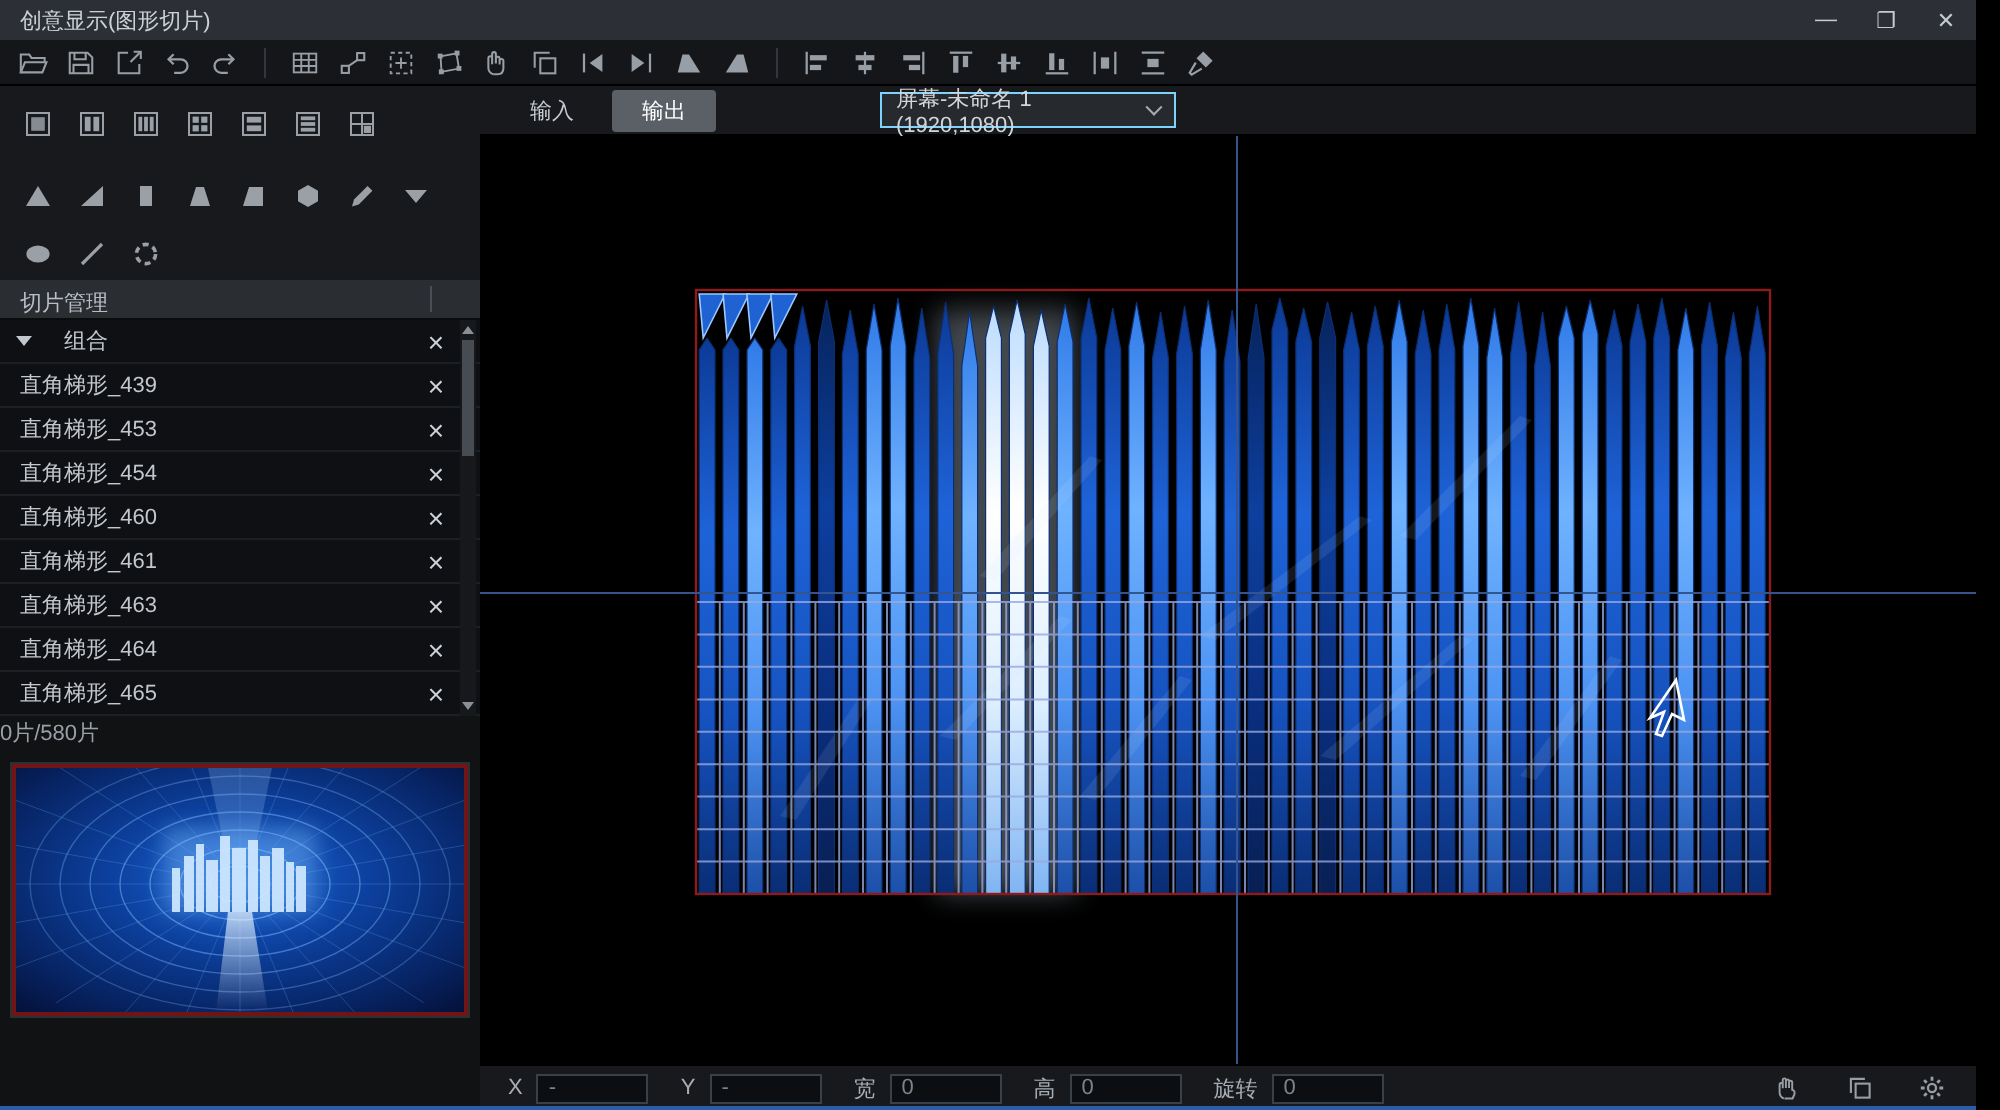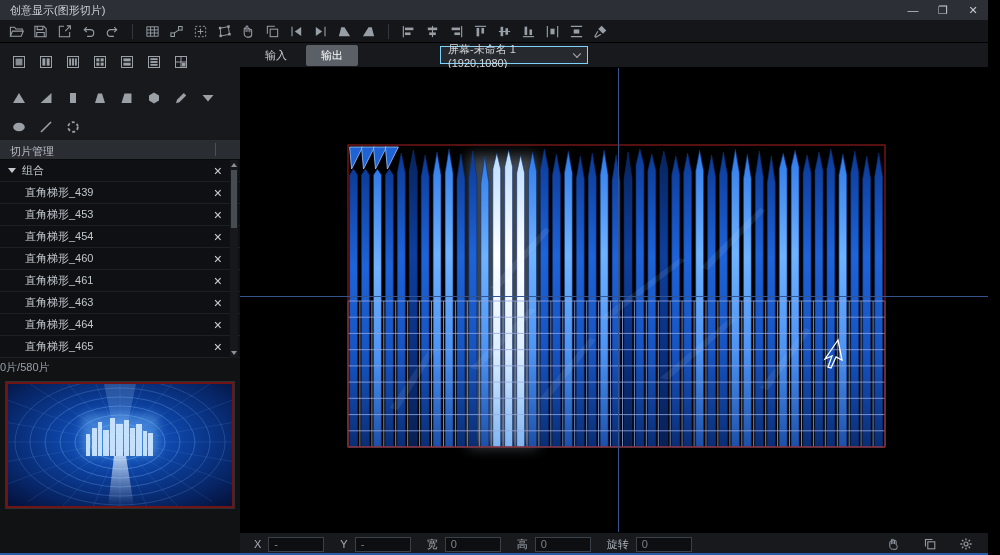--- a/index.html
+++ b/index.html
@@ -25,22 +25,22 @@
   .icon-row2{background:#17191d;display:flex;flex-wrap:wrap;gap:8px 6px;padding:7px 8px;height:60px;align-content:flex-start}
   .icell{width:21px;height:21px;display:flex;align-items:center;justify-content:center;color:#9aa0a6}
   .icell svg{width:16px;height:16px}
   .sm-head{height:20px;background:#2a2d32;color:#b9bec5;font-size:11px;display:flex;align-items:flex-end;
     padding-left:10px;position:relative;border-bottom:1px solid #0a0b0d}
   .sm-div{position:absolute;right:24px;top:3px;bottom:3px;width:1px;background:#4a4f56}
   .slice-list{height:198px;background:#0e1013;position:relative;overflow:hidden}
   .srow{height:22px;display:flex;align-items:center;border-bottom:1px solid #1c1f24;color:#c3c8ce;font-size:11px;position:relative}
   .srow .caret{width:0;height:0;border-left:4px solid transparent;border-right:4px solid transparent;
     border-top:5px solid #c3c8ce;margin-left:8px}
-  .srow .glabel{margin-left:6px}
-  .srow .ilabel{margin-left:25px}
+  .srow .glabel{margin-left:16px}
+  .srow .ilabel{margin-left:10px}
   .srow .xdel{position:absolute;right:18px;color:#cdd2d8;font-size:14px;line-height:10px}
   .vscroll{position:absolute;right:2px;top:0;bottom:0;width:8px;background:#16181c}
   .vs-arrow{position:absolute;left:1px;width:0;height:0;border-left:3px solid transparent;border-right:3px solid transparent}
   .vs-up{top:3px;border-bottom:4px solid #8a9097}
   .vs-down{bottom:3px;border-top:4px solid #8a9097}
   .vs-thumb{position:absolute;left:1px;top:10px;width:6px;height:58px;background:#474c53}
   .counter{height:18px;line-height:18px;padding-right:10px;color:#9aa0a8;font-size:11px;background:#101214}
   .thumb-wrap{margin:6px auto 0;width:228px;height:126px;border:2px solid #701414;background:#000;outline:1px solid #2c2f34}
   
   .main{flex:1;display:flex;flex-direction:column;background:#000}

